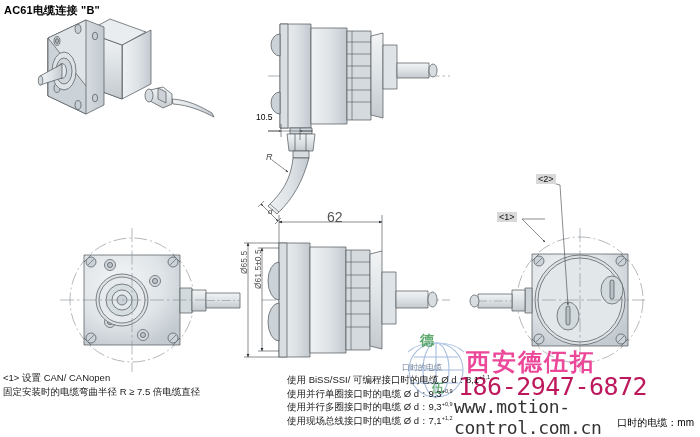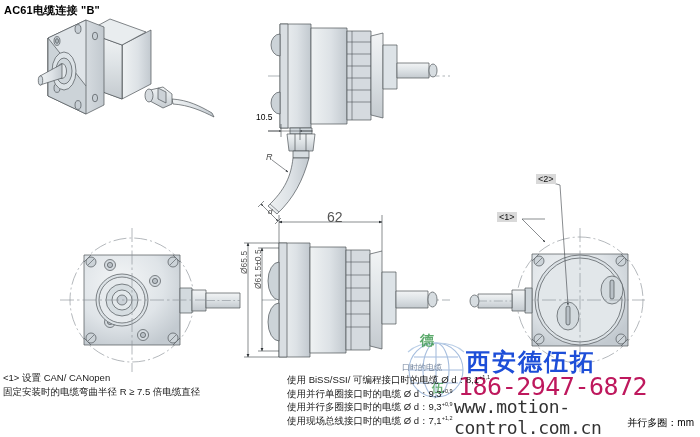--- a/index.html
+++ b/index.html
@@ -20,21 +20,21 @@
   .notes div{height:13.6px;}
   .sup{font-size:5.5px;vertical-align:super;letter-spacing:0;}
   #units{position:absolute;right:6px;top:416px;font-size:10px;}
 
   
   .tag{position:absolute;font-size:9px;background:#d9d9d9;color:#111;
        padding:0px 2px;border:0;letter-spacing:0;}
 
   
   #wm{position:absolute;left:398px;top:328px;width:302px;height:100px;pointer-events:none;}
-  #wm-cn{position:absolute;left:68px;top:18px;font-size:24px;font-weight:bold;color:#1d4ed8;
+  #wm-cn{position:absolute;left:68px;top:18px;font-size:24px;font-weight:bold;color:#ec4899;
          letter-spacing:2px;font-family:"DejaVu Sans",sans-serif;}
   #wm-tel{position:absolute;left:60px;top:44px;font-size:25px;color:#be185d;letter-spacing:-.5px;
           font-family:"DejaVu Sans Mono",monospace;}
   #wm-web{position:absolute;left:56px;top:68px;font-size:18px;color:#333;letter-spacing:-.3px;
           font-family:"DejaVu Sans Mono",monospace;}
   #wm-globe{position:absolute;left:2px;top:2px;opacity:.72;}
   #wm-char{position:absolute;left:22px;top:4px;font-size:14px;color:#3f9b52;font-weight:bold;opacity:.85;}
   #wm-char2{position:absolute;left:34px;top:52px;font-size:12px;color:#3f9b52;font-weight:bold;opacity:.8;}
   #wm-sub{position:absolute;left:4px;top:34px;font-size:8px;color:#6d7f99;letter-spacing:0;}
 </style>
@@ -330,13 +330,13 @@
 <div class="notes" id="notes-left">
     <div>&lt;1&gt; 设置 CAN/ CANopen</div>
     <div>固定安装时的电缆弯曲半径 R ≥ 7.5 倍电缆直径</div>
   </div>
 <div class="notes" id="notes-right">
     <div>使用 BiSS/SSI/ 可编程接口时的电缆 Ø d：8,1<span class="sup">+1,1</span></div>
     <div>使用并行单圈接口时的电缆 Ø d：9,3<span class="sup">+0,9</span></div>
     <div>使用并行多圈接口时的电缆 Ø d：9,3<span class="sup">+0,9</span></div>
     <div>使用现场总线接口时的电缆 Ø d：7,1<span class="sup">+1,2</span></div>
   </div>
-<div id="units">并行多圈：mm</div>
+<div id="units">口时的电缆：mm</div>
 
 </body></html>

